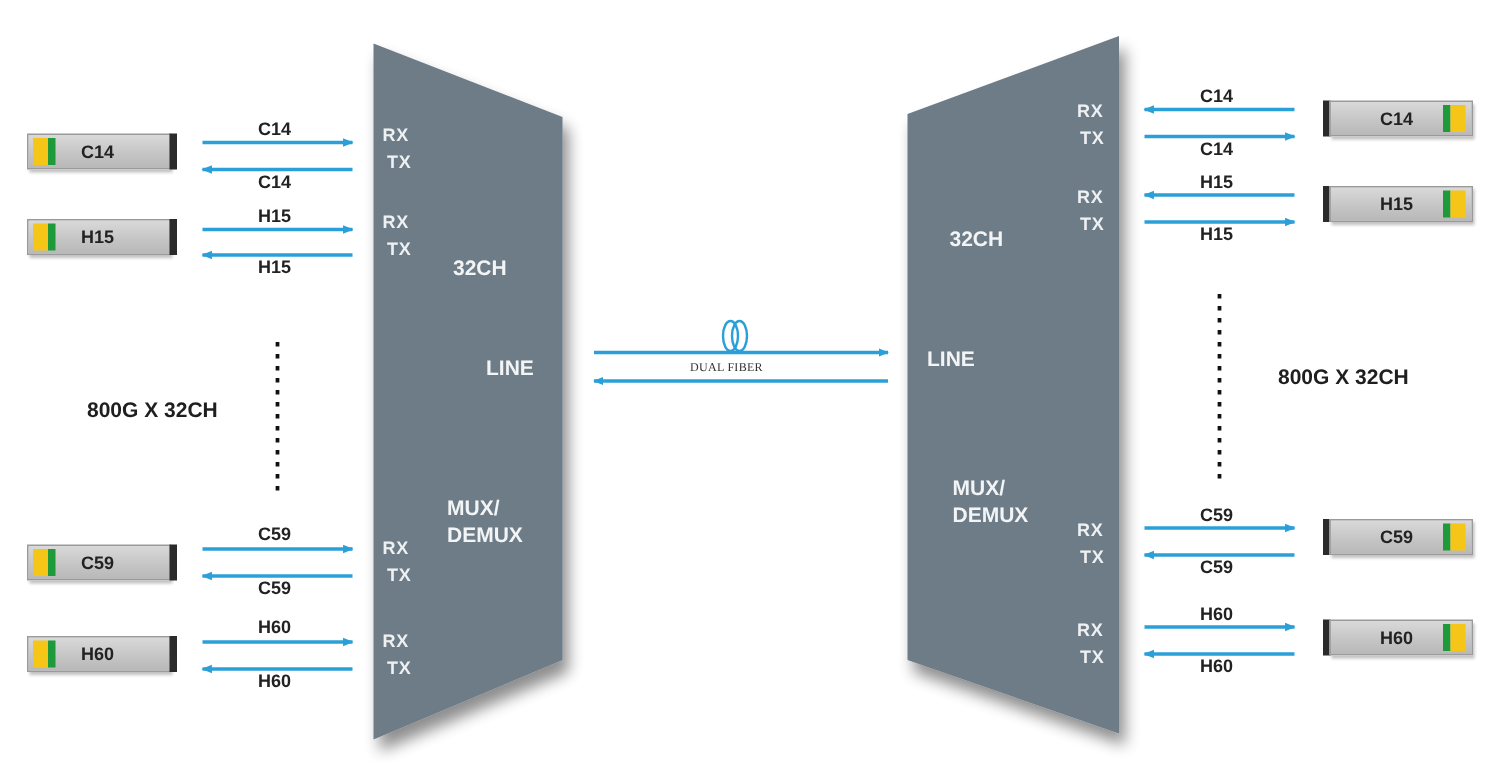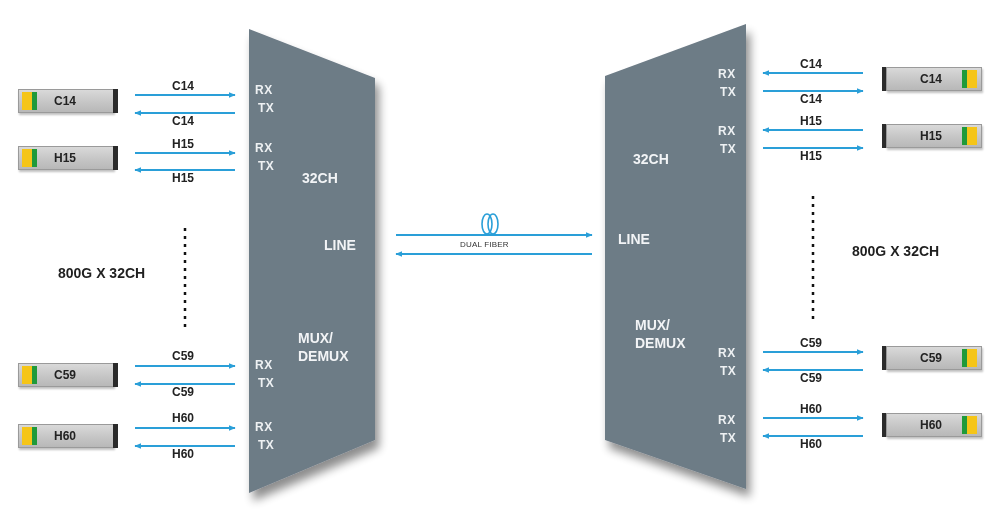--- a/index.html
+++ b/index.html
@@ -128,21 +128,21 @@
   <span class="txt port-label" style="left:255px;top:421px;">RX</span>
   <span class="txt port-label" style="left:258px;top:439px;">TX</span>
 
   <span class="txt mux-label" style="left:302px;top:171px;">32CH</span>
   <span class="txt mux-label" style="left:324px;top:238px;">LINE</span>
   <span class="txt mux-label" style="left:298px;top:331px;">MUX/</span>
   <span class="txt mux-label" style="left:298px;top:349px;">DEMUX</span>
 
   <span class="txt rate-label" style="left:58px;top:266px;">800G X 32CH</span>
 
-  <span class="txt fiber-label" style="left:460px;top:241px;">DUAL FIBER</span>
+  <span class="txt fiber-label" style="left:460px;top:241px;font-family:Liberation Serif, serif;">DUAL FIBER</span>
 
   <span class="txt mux-label" style="left:633px;top:152px;">32CH</span>
   <span class="txt mux-label" style="left:618px;top:232px;">LINE</span>
   <span class="txt mux-label" style="left:635px;top:318px;">MUX/</span>
   <span class="txt mux-label" style="left:635px;top:336px;">DEMUX</span>
 
   <span class="txt port-label" style="left:718px;top:68px;">RX</span>
   <span class="txt port-label" style="left:720px;top:86px;">TX</span>
   <span class="txt port-label" style="left:718px;top:125px;">RX</span>
   <span class="txt port-label" style="left:720px;top:143px;">TX</span>

